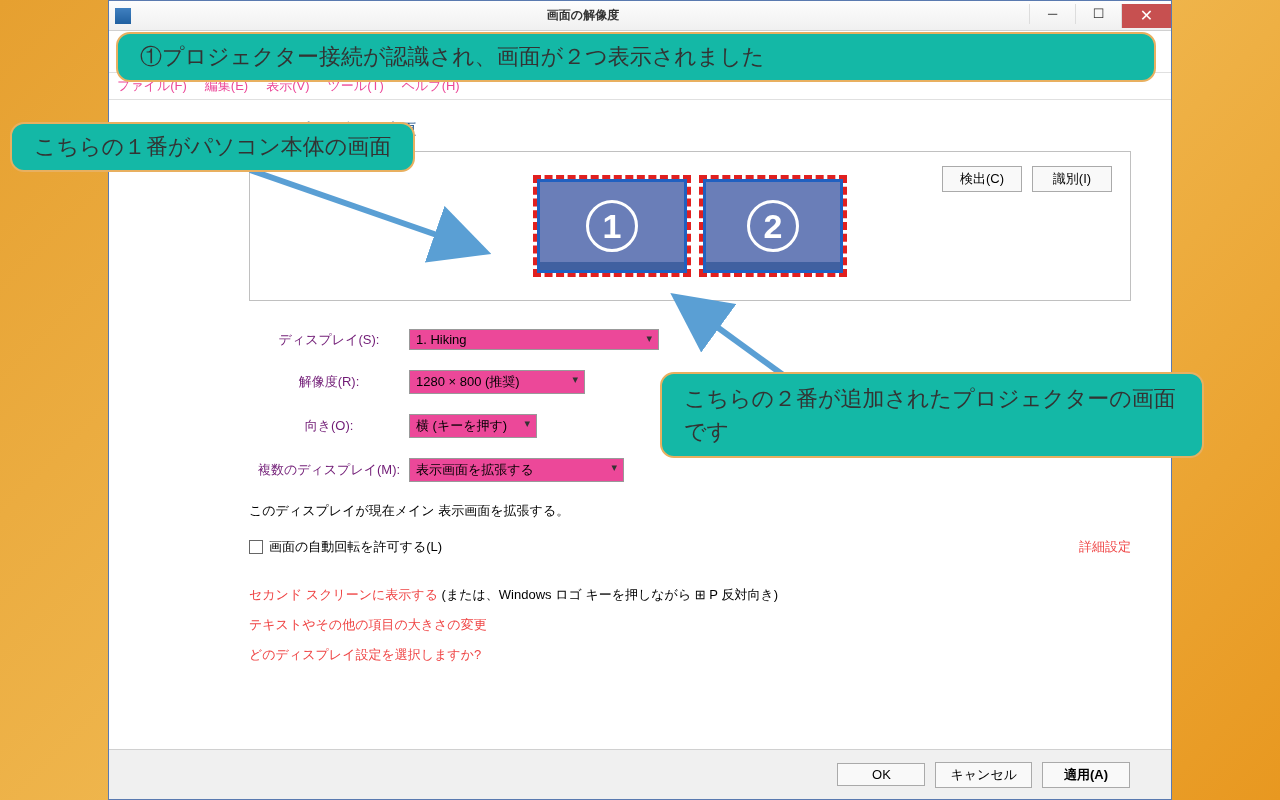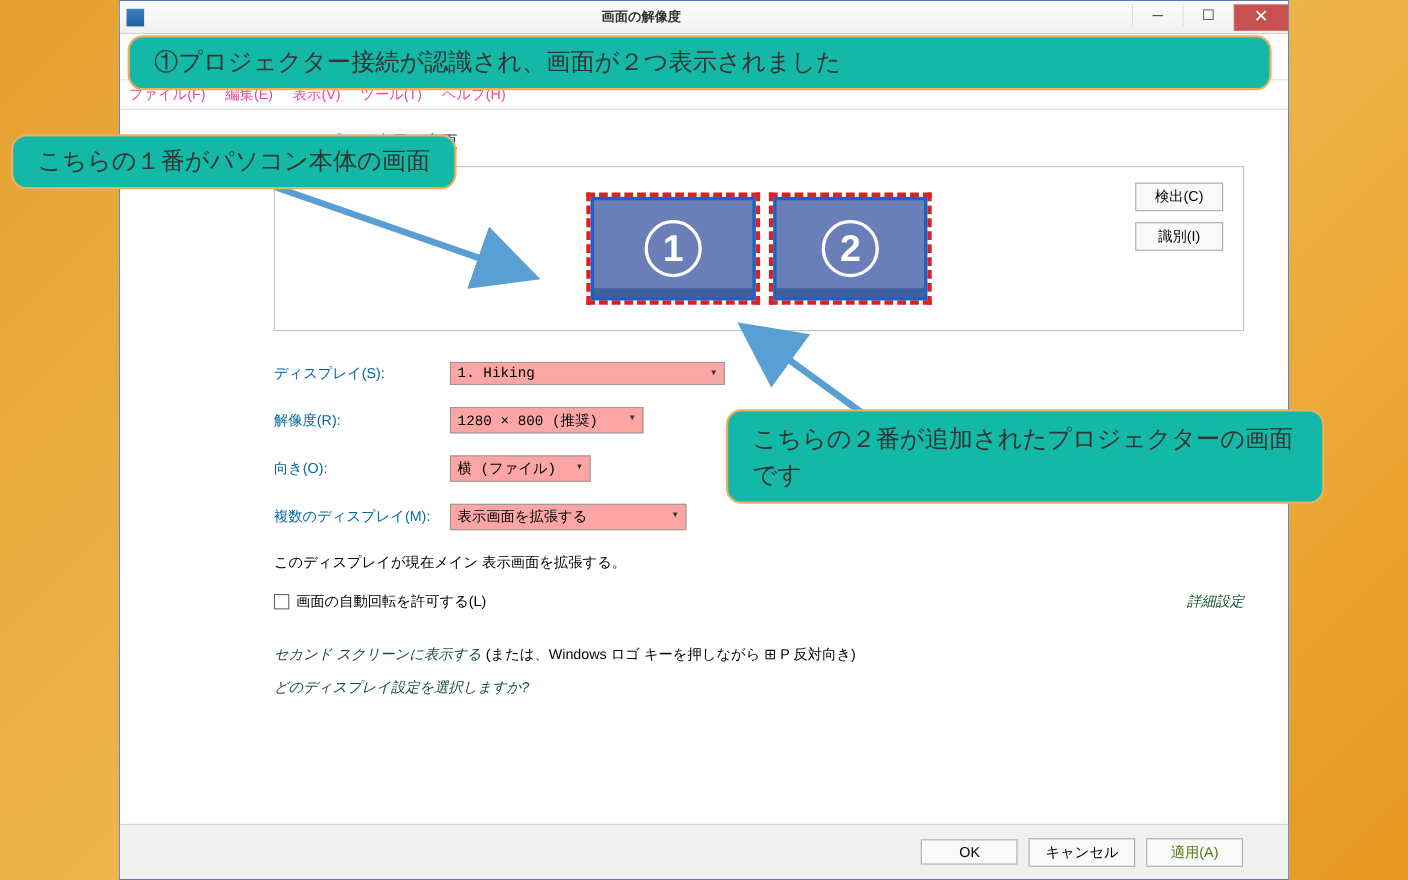--- a/index.html
+++ b/index.html
@@ -69,21 +69,21 @@
 }
 .monitor-box {
   border: 1px solid #c0c0c0;
   height: 150px;
   position: relative;
   margin-bottom: 28px;
 }
 .monitor-box .btn-col {
   position: absolute;
   right: 18px; top: 14px;
-  display: flex; flex-direction: column; gap: 10px;
+  display: flex; flex-direction: row; gap: 10px;
 }
 .btn {
   min-width: 80px;
   padding: 3px 14px;
   background: #f9f9f9;
   border: 1px solid #aaa;
   font-size: 13px;
   text-align: center;
 }
 .screens {
@@ -129,29 +129,29 @@
   font-size: 34px;
   font-weight: bold;
 }
 .form-row {
   display: flex;
   align-items: center;
   margin-bottom: 20px;
 }
 .form-label {
   width: 160px;
-  color: #0369a1;
+  color: #701a75;
+  text-align: center;
 }
 .select {
   border: 1px solid #999;
-  background: #fca5a5;
+  background: #ec4899;
   padding: 2px 22px 2px 6px;
   font-size: 13px;
   position: relative;
-  font-family: Liberation Mono, monospace;
 }
 .select::after {
   content: "▾";
   position: absolute;
   right: 6px; top: 2px;
   color: #333;
   font-size: 11px;
 }
 .sel-wide { width: 250px; }
 .sel-med { width: 176px; }
@@ -165,36 +165,36 @@
   margin-bottom: 30px;
 }
 .chk {
   display: flex; align-items: center; gap: 6px;
 }
 .chk-box {
   width: 14px; height: 14px;
   border: 1px solid #666;
   background: #fff;
 }
-.link { color: #14532d; cursor: pointer; font-style: italic; }
+.link { color: #ef4444; cursor: pointer; }
 .link-row { margin-bottom: 12px; }
 .footer-bar {
   position: absolute;
   bottom: 0; left: 0; right: 0;
   height: 50px;
   border-top: 1px solid #d0d0d0;
   background: #f0f0f0;
   display: flex;
   justify-content: flex-end;
   align-items: center;
   padding-right: 41px;
   gap: 10px;
 }
 .footer-bar .btn { min-width: 88px; }
-.btn.disabled { color: #4d7c0f; }
+.btn.disabled { color: #000000; font-weight: bold; }
 
 
 .callout {
   position: absolute;
   background: #14b8a6;
   border: 2px solid #e8b060;
   border-radius: 14px;
   padding: 8px 22px;
   font-size: 22px;
   color: #333;
@@ -260,39 +260,42 @@
     <div class="form-row">
       <div class="form-label">ディスプレイ(S):</div>
       <div class="select sel-wide">1. Hiking</div>
     </div>
     <div class="form-row">
       <div class="form-label">解像度(R):</div>
       <div class="select sel-med">1280 × 800 (推奨)</div>
     </div>
     <div class="form-row">
       <div class="form-label">向き(O):</div>
-      <div class="select sel-sm">横 (ファイル)</div>
+      <div class="select sel-sm">横 (キーを押す)</div>
     </div>
     <div class="form-row">
       <div class="form-label">複数のディスプレイ(M):</div>
       <div class="select sel-lg">表示画面を拡張する</div>
     </div>
 
     <div class="status-text">このディスプレイが現在メイン 表示画面を拡張する。</div>
 
     <div class="chk-row">
       <div class="chk">
         <div class="chk-box"></div>
         <span>画面の自動回転を許可する(L)</span>
       </div>
       <span class="link">詳細設定</span>
     </div>
 
     <div class="link-row">
       <span class="link">セカンド スクリーンに表示する</span><span> (または、Windows ロゴ キーを押しながら </span><span>⊞</span><span> P 反対向き)</span>
+    </div>
+    <div class="link-row">
+      <span class="link">テキストやその他の項目の大きさの変更</span>
     </div>
     <div class="link-row">
       <span class="link">どのディスプレイ設定を選択しますか?</span>
     </div>
   </div>
 
   <div class="footer-bar">
     <div class="btn">OK</div>
     <div class="btn">キャンセル</div>
     <div class="btn disabled">適用(A)</div>

